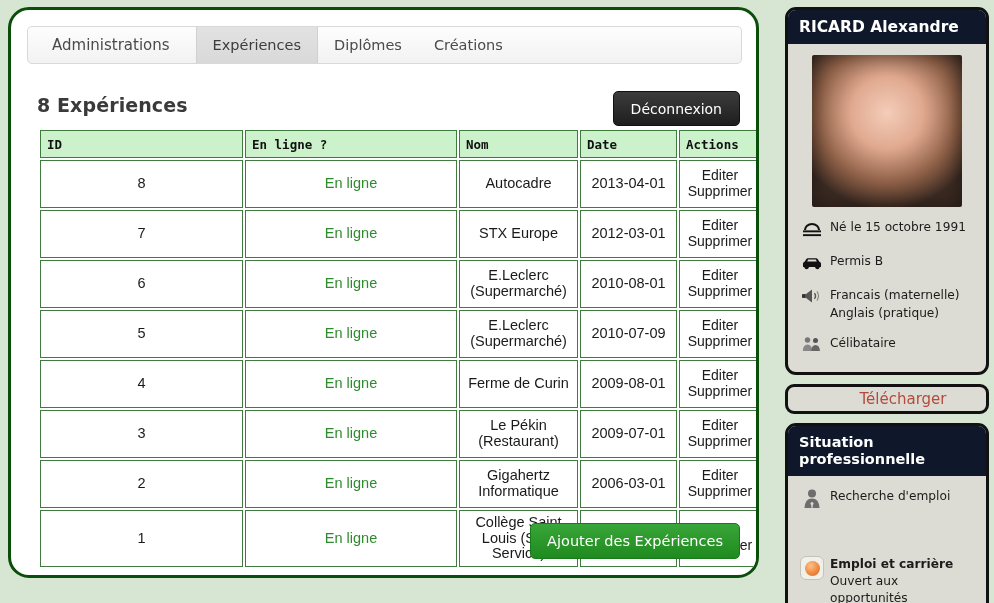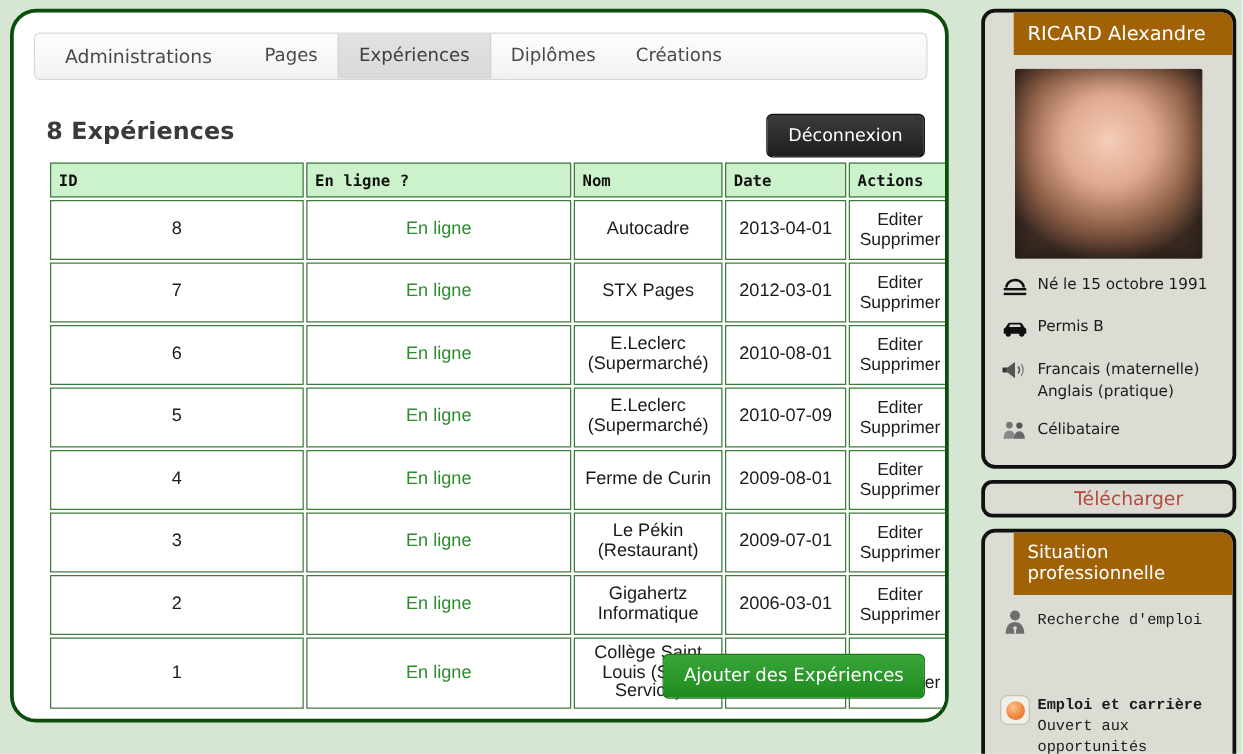--- a/index.html
+++ b/index.html
@@ -171,27 +171,26 @@
     height: 590px;
   }
   .card {
     border: 3px solid #111111;
     border-radius: 11px;
     background: #dcdcd4;
     overflow: hidden;
     box-sizing: border-box;
   }
   .card-head {
-    background: #a16207;
+    background: #0f172a;
     color: #ffffff;
     font-size: 15.5px;
-    font-weight: normal;
+    font-weight: bold;
     padding: 8px 11px;
     line-height: 1.18;
-    margin-left: 23px;
   }
   .card-head.small { font-size: 14.5px; }
 
   .profile-card { width: 204px; }
   .photo-wrap {
     padding: 11px 13px 9px 13px;
     display: flex;
     justify-content: center;
   }
   .photo {
@@ -250,21 +249,20 @@
     margin-top: 9px;
     width: 204px;
   }
   .situation-body {
     padding: 12px 11px 12px 11px;
   }
   .sit-row {
     display: flex;
     align-items: flex-start;
     margin-bottom: 12px;
-    font-family: Liberation Mono, monospace;
   }
   .sit-row:last-child { margin-bottom: 0; margin-top: 44px; }
   .sit-icon {
     width: 26px;
     min-width: 26px;
     height: 24px;
     display: flex;
     align-items: center;
     justify-content: center;
     margin-right: 5px;
@@ -288,21 +286,20 @@
 </style>
 </head>
 <body>
 
 <div class="page">
 
   <div class="main-panel">
 
     <div class="tabbar" id="tabbar">
         <div class="tab first">Administrations</div>
-        <div class="tab">Pages</div>
         <div class="tab active">Expériences</div>
         <div class="tab">Diplômes</div>
         <div class="tab">Créations</div>
       </div>
 
     <div class="page-title">8 Expériences</div>
 
     <div class="logout-btn">Déconnexion</div>
 
     <table class="tbl">
@@ -329,21 +326,21 @@
             <td class="">Autocadre</td>
             <td class="">2013-04-01</td>
             <td class="actions-cell">
               <span>Editer</span>
               <span>Supprimer</span>
             </td>
           </tr>
           <tr>
             <td class="">7</td>
             <td class="online-cell">En ligne</td>
-            <td class="">STX Pages</td>
+            <td class="">STX Europe</td>
             <td class="">2012-03-01</td>
             <td class="actions-cell">
               <span>Editer</span>
               <span>Supprimer</span>
             </td>
           </tr>
           <tr>
             <td class="">6</td>
             <td class="online-cell">En ligne</td>
             <td class="">E.Leclerc (Supermarché)</td>

